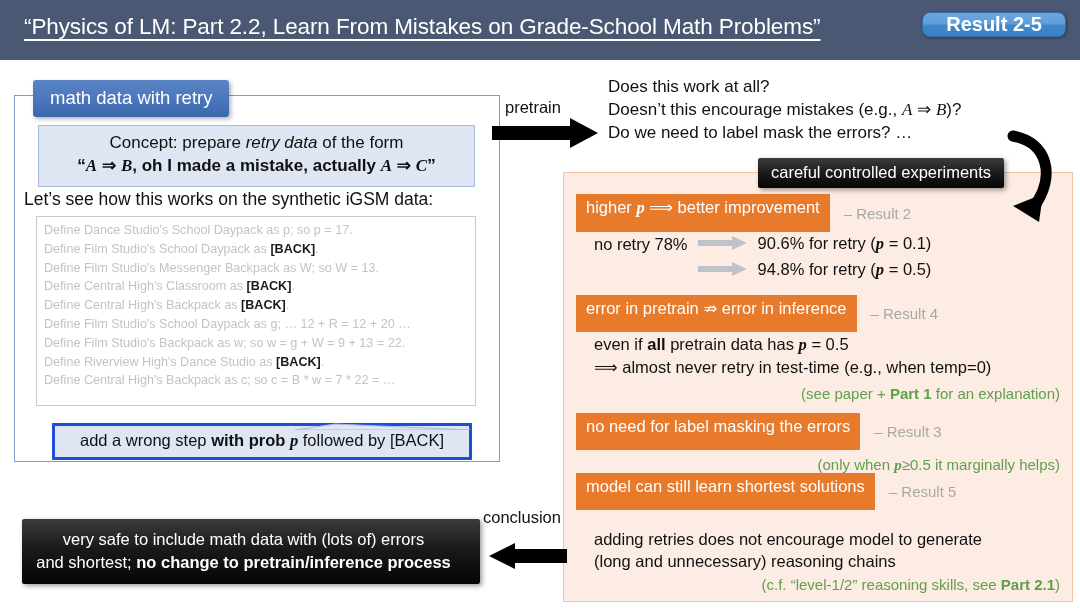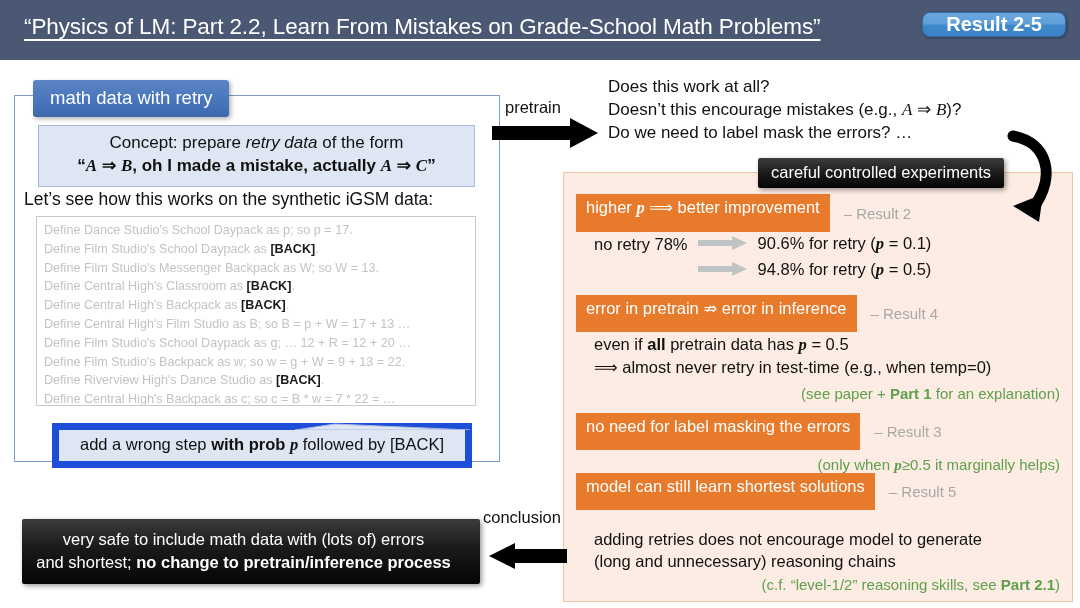--- a/index.html
+++ b/index.html
@@ -83,21 +83,21 @@
   .code-line {
     font-size: 12.6px; color: #c3c3c3; line-height: 18.8px;
     white-space: nowrap;
   }
   .code-line b { color: #1a1a1a; font-weight: bold; }
 
   .prob-box {
     position: absolute; left: 52px; top: 423px;
     width: 420px;
     background: #dee5f3;
-    border: 7px solid #1d4ed8;
+    border: 3px solid #1d4ed8;
     padding: 5px 10px 6px 10px;
     text-align: center;
     font-size: 16.5px; color: #111;
   }
   .prob-box b { font-weight: bold; }
 
   
   .callout-tri {
     position: absolute; left: 265px; top: 372px;
     width: 0; height: 0; z-index: 3;
@@ -211,21 +211,20 @@
   </div>
 
   <div class="lets-see">Let’s see how this works on the synthetic iGSM data:</div>
 
   <div class="code-box">
     <div class="code-line"><span>Define Dance Studio's School Daypack as p; so p = 17.</span></div>
     <div class="code-line"><span>Define Film Studio's School Daypack as </span><b>[BACK]</b><span>.</span></div>
     <div class="code-line"><span>Define Film Studio's Messenger Backpack as W; so W = 13.</span></div>
     <div class="code-line"><span>Define Central High's Classroom as </span><b>[BACK]</b><span>.</span></div>
     <div class="code-line"><span>Define Central High's Backpack as </span><b>[BACK]</b><span>.</span></div>
-    <div class="code-line"><span>Define Central High's Film Studio as B; so B = p + W = 17 + 13 …</span></div>
     <div class="code-line"><span>Define Film Studio's School Daypack as g; … 12 + R = 12 + 20 …</span></div>
     <div class="code-line"><span>Define Film Studio's Backpack as w; so w = g + W = 9 + 13 = 22.</span></div>
     <div class="code-line"><span>Define Riverview High's Dance Studio as </span><b>[BACK]</b><span>.</span></div>
     <div class="code-line"><span>Define Central High's Backpack as c; so c = B * w = 7 * 22 = …</span></div>
   </div>
 
   <div class="callout-tri">
     <svg width="210" height="58" viewBox="0 0 210 58">
       <polygon points="70,52 30,58 205,58" fill="#dee5f3" stroke="#a8b8dd" stroke-width="1"></polygon>
     </svg>

